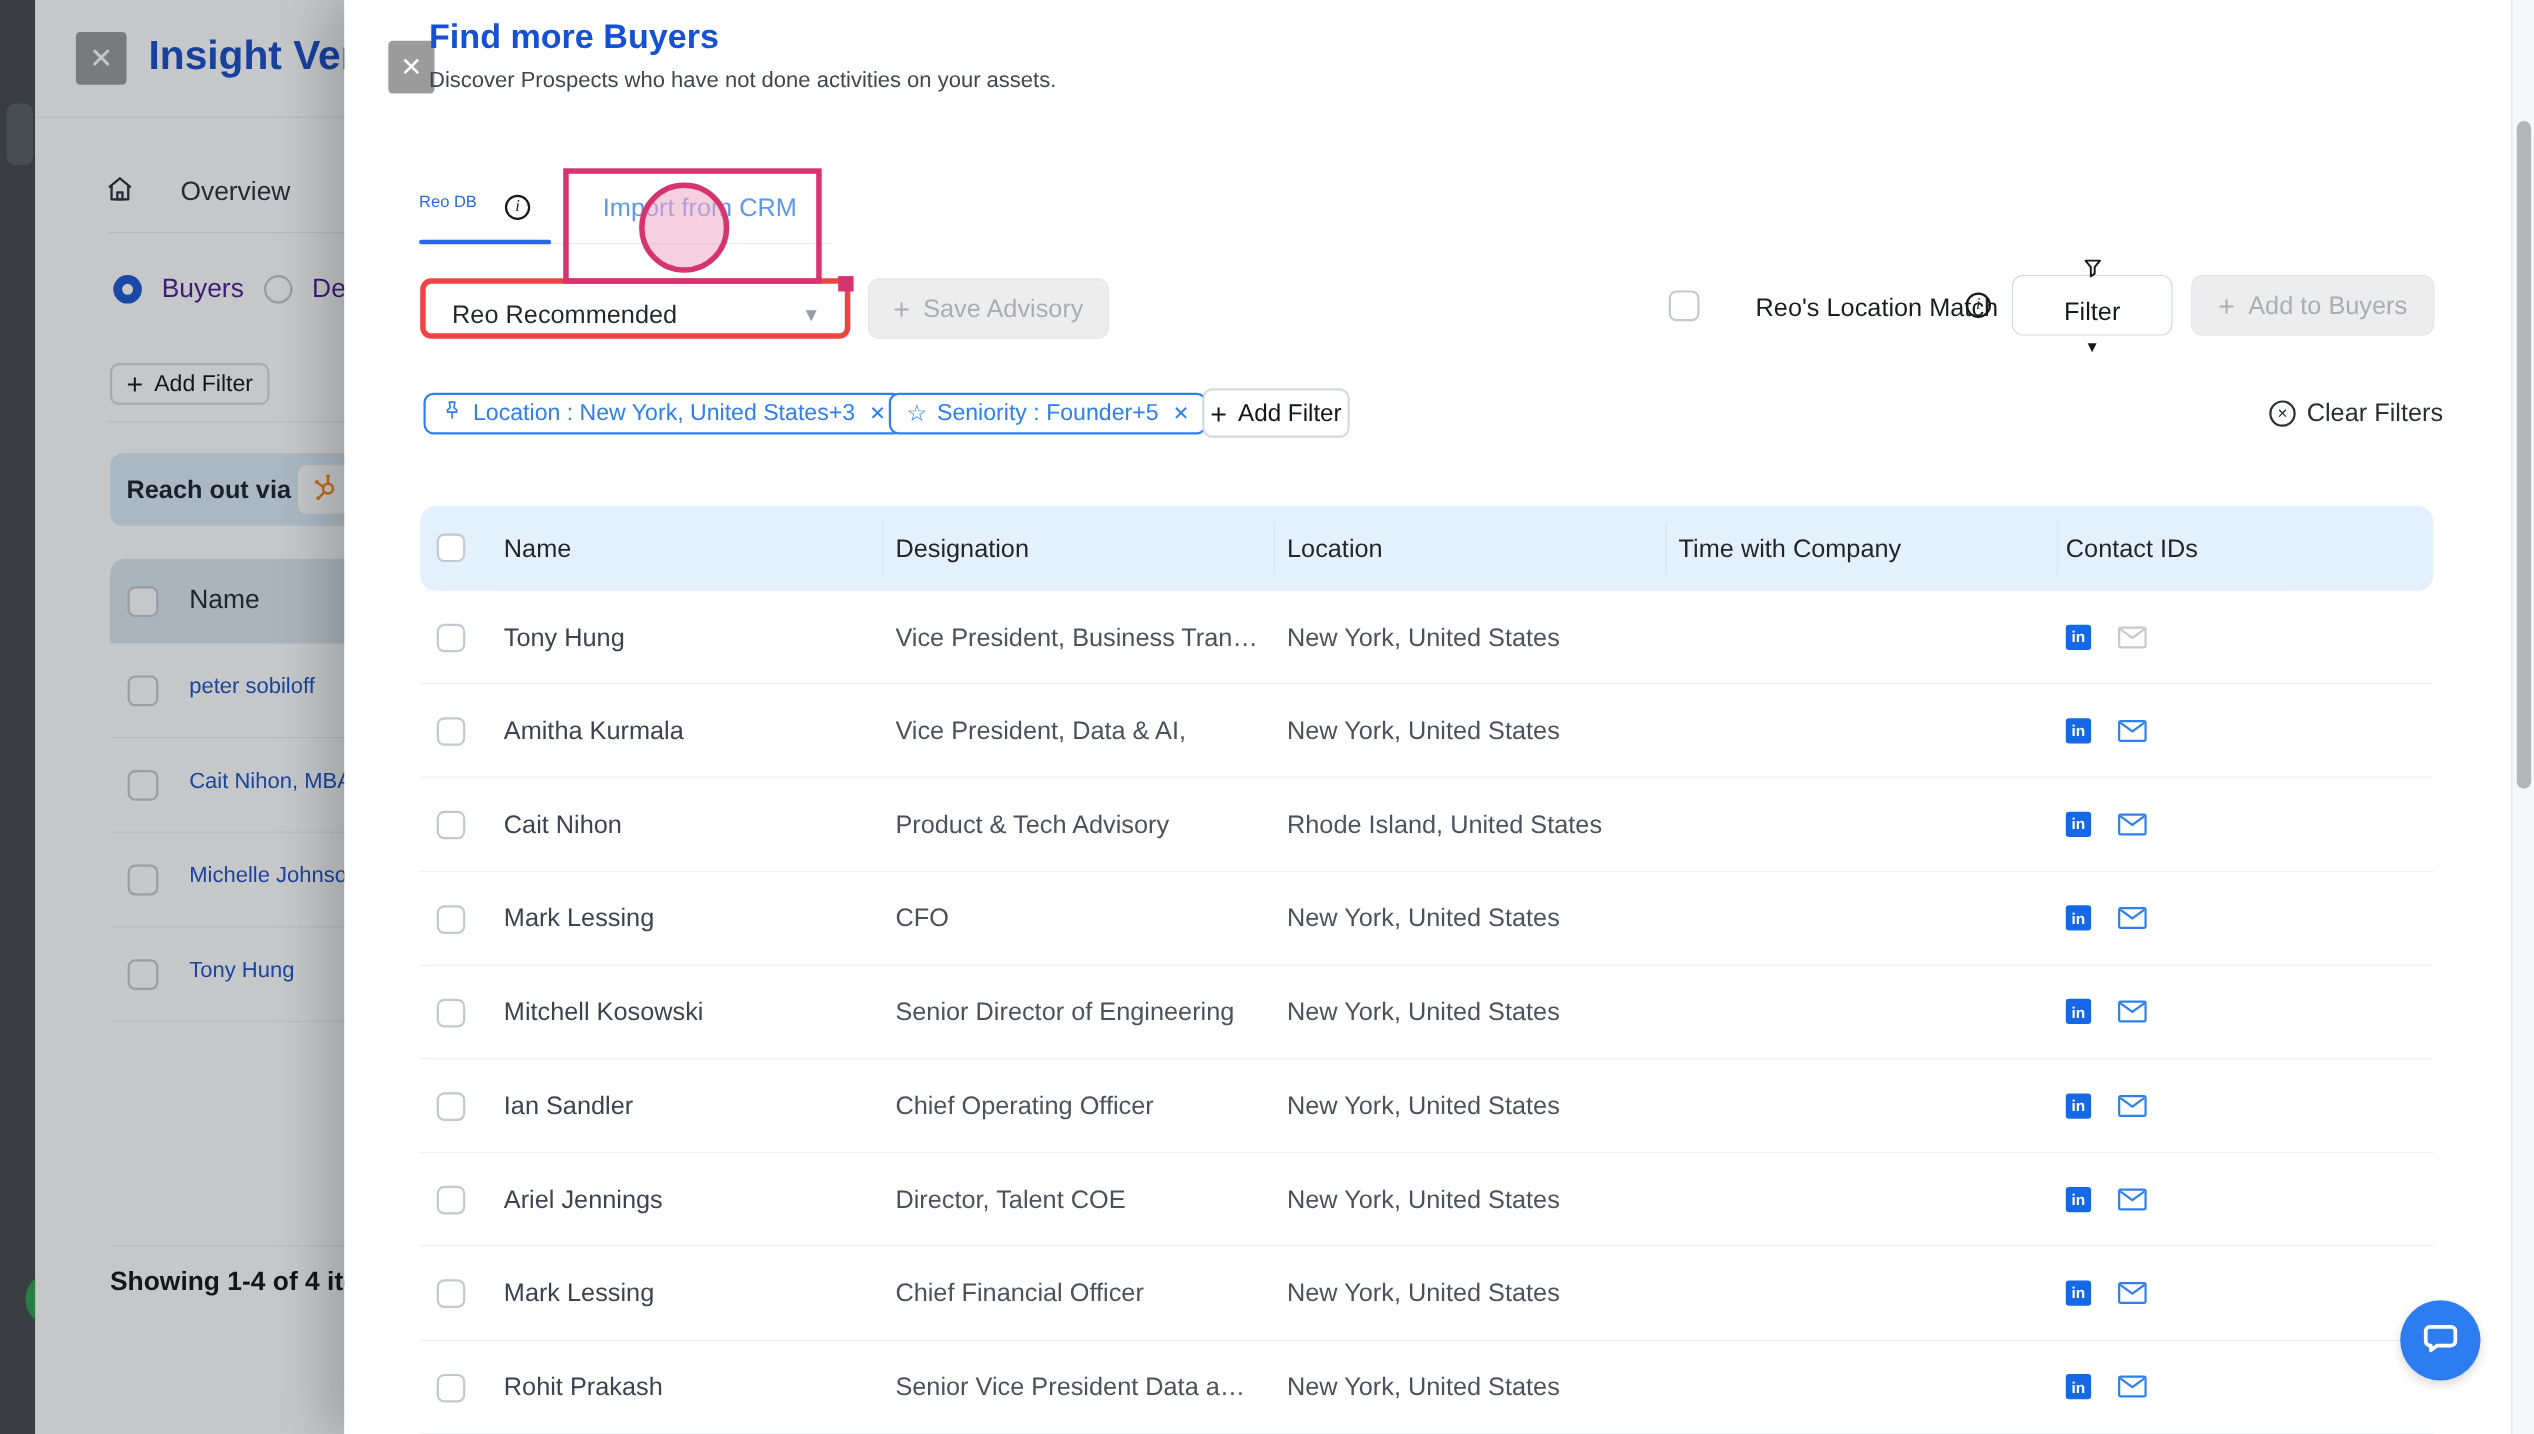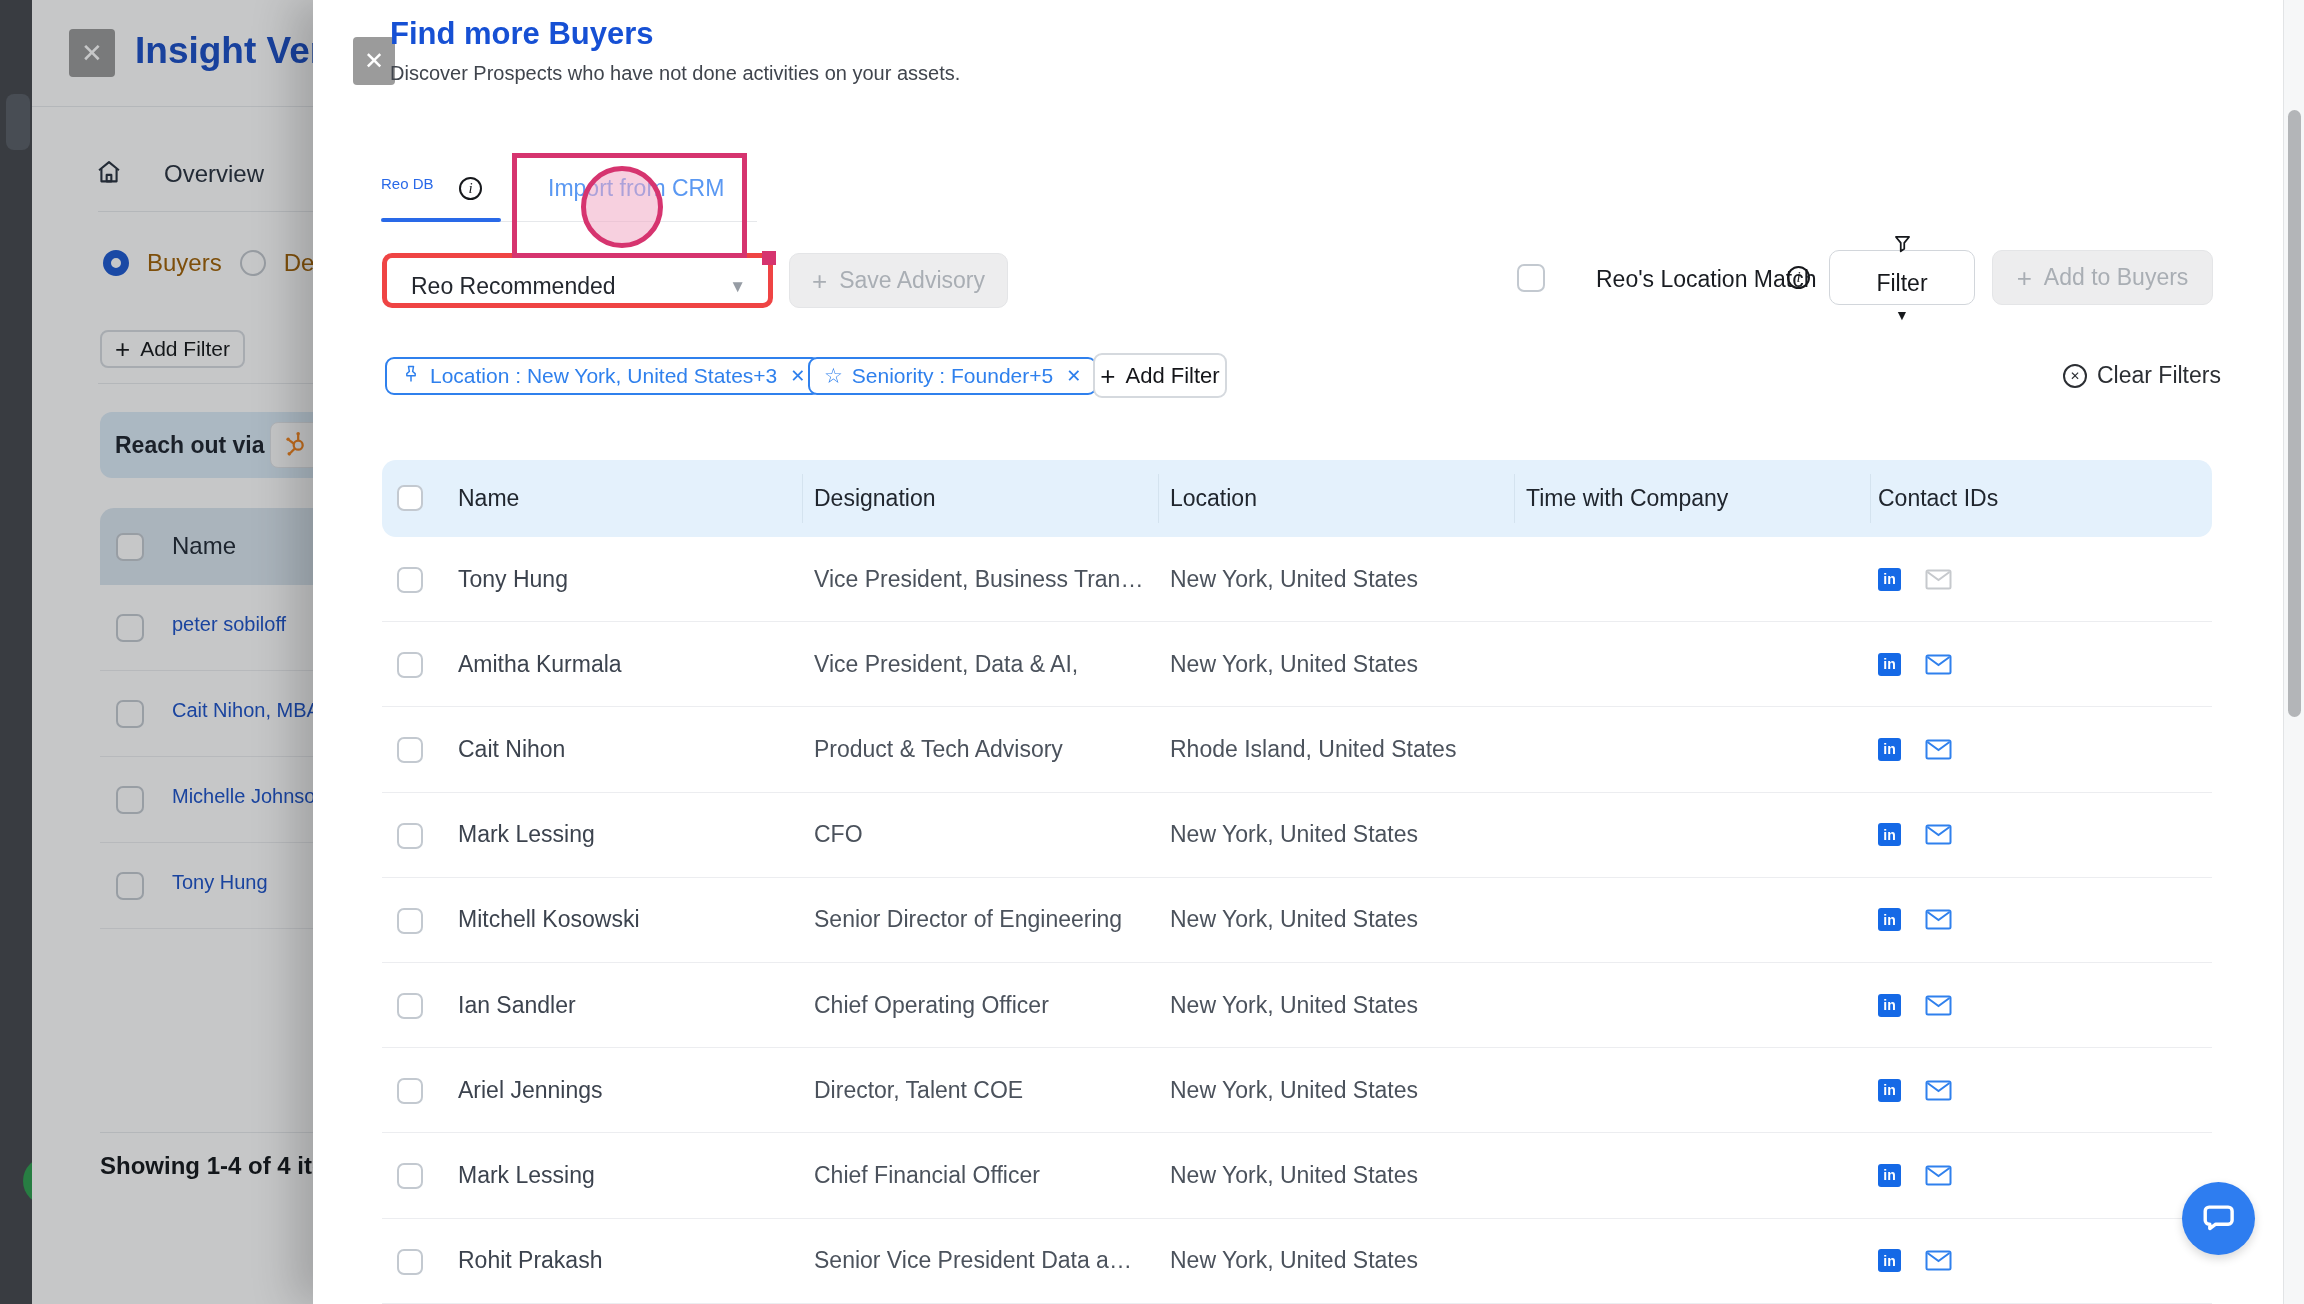--- a/index.html
+++ b/index.html
@@ -16,21 +16,21 @@
   .bg-close { position:absolute; left:37px; top:29px; width:46px; height:48px; background:#9a9a9a; border-radius:4px;
               display:flex; align-items:center; justify-content:center; color:#fff; font-size:26px; font-weight:300; }
   .bg-title { position:absolute; left:103px; top:30px; font-size:37px; font-weight:700; color:#1b4fc7; white-space:nowrap; }
   .bg-div1 { position:absolute; left:0; top:106px; width:100%; height:1px; background:#e8eaed; }
   .bg-overview { position:absolute; left:63px; top:158px; display:flex; align-items:center; gap:26px; }
   .bg-overview .lbl { font-size:24px; color:#2a3340;margin-left:15px; }
   .bg-div2 { position:absolute; left:66px; top:211px; width:2200px; height:1px; background:#e8eaed; }
   .radio-row { position:absolute; left:71px; top:249px; display:flex; align-items:center; gap:18px; white-space:nowrap; }
   .radio { width:26px; height:26px; border-radius:50%; background:#fff; border:2px solid #c2c7cd; flex:0 0 auto; }
   .radio.sel { border:8px solid #1e5ad2; }
-  .radio-lbl { font-size:24px; color:#a16207; }
+  .radio-lbl { font-size:24px; color:#4c1d95; }
   .bg-addfilter { position:absolute; left:68px; top:330px; width:145px; height:38px; border:2px solid #d7dbe0; border-radius:8px;
                   display:flex; align-items:center; justify-content:center; gap:10px; font-size:21px; color:#16181b; background:#fff; }
   .bg-div3 { position:absolute; left:66px; top:383px; width:2200px; height:1px; background:#e8eaed; }
   .reach-banner { position:absolute; left:68px; top:412px; width:300px; height:66px; background:#dcebf8; border-radius:12px; }
   .reach-lbl { position:absolute; left:15px; top:20px; font-size:23px; font-weight:700; color:#1d242e; white-space:nowrap; }
   .hub-btn { position:absolute; left:170px; top:10px; width:76px; height:46px; background:#fff; border:1px solid #e4e7ea; border-radius:8px;
              display:flex; align-items:center; padding-left:12px; }
   .bg-thead { position:absolute; left:68px; top:508px; width:310px; height:77px; background:#dbe6f0; border-radius:14px 14px 0 0; }
   .bg-thead .cb { position:absolute; left:16px; top:25px; }
   .bg-thead .col { position:absolute; left:72px; top:24px; font-size:24px; font-weight:500; color:#222b36; }

